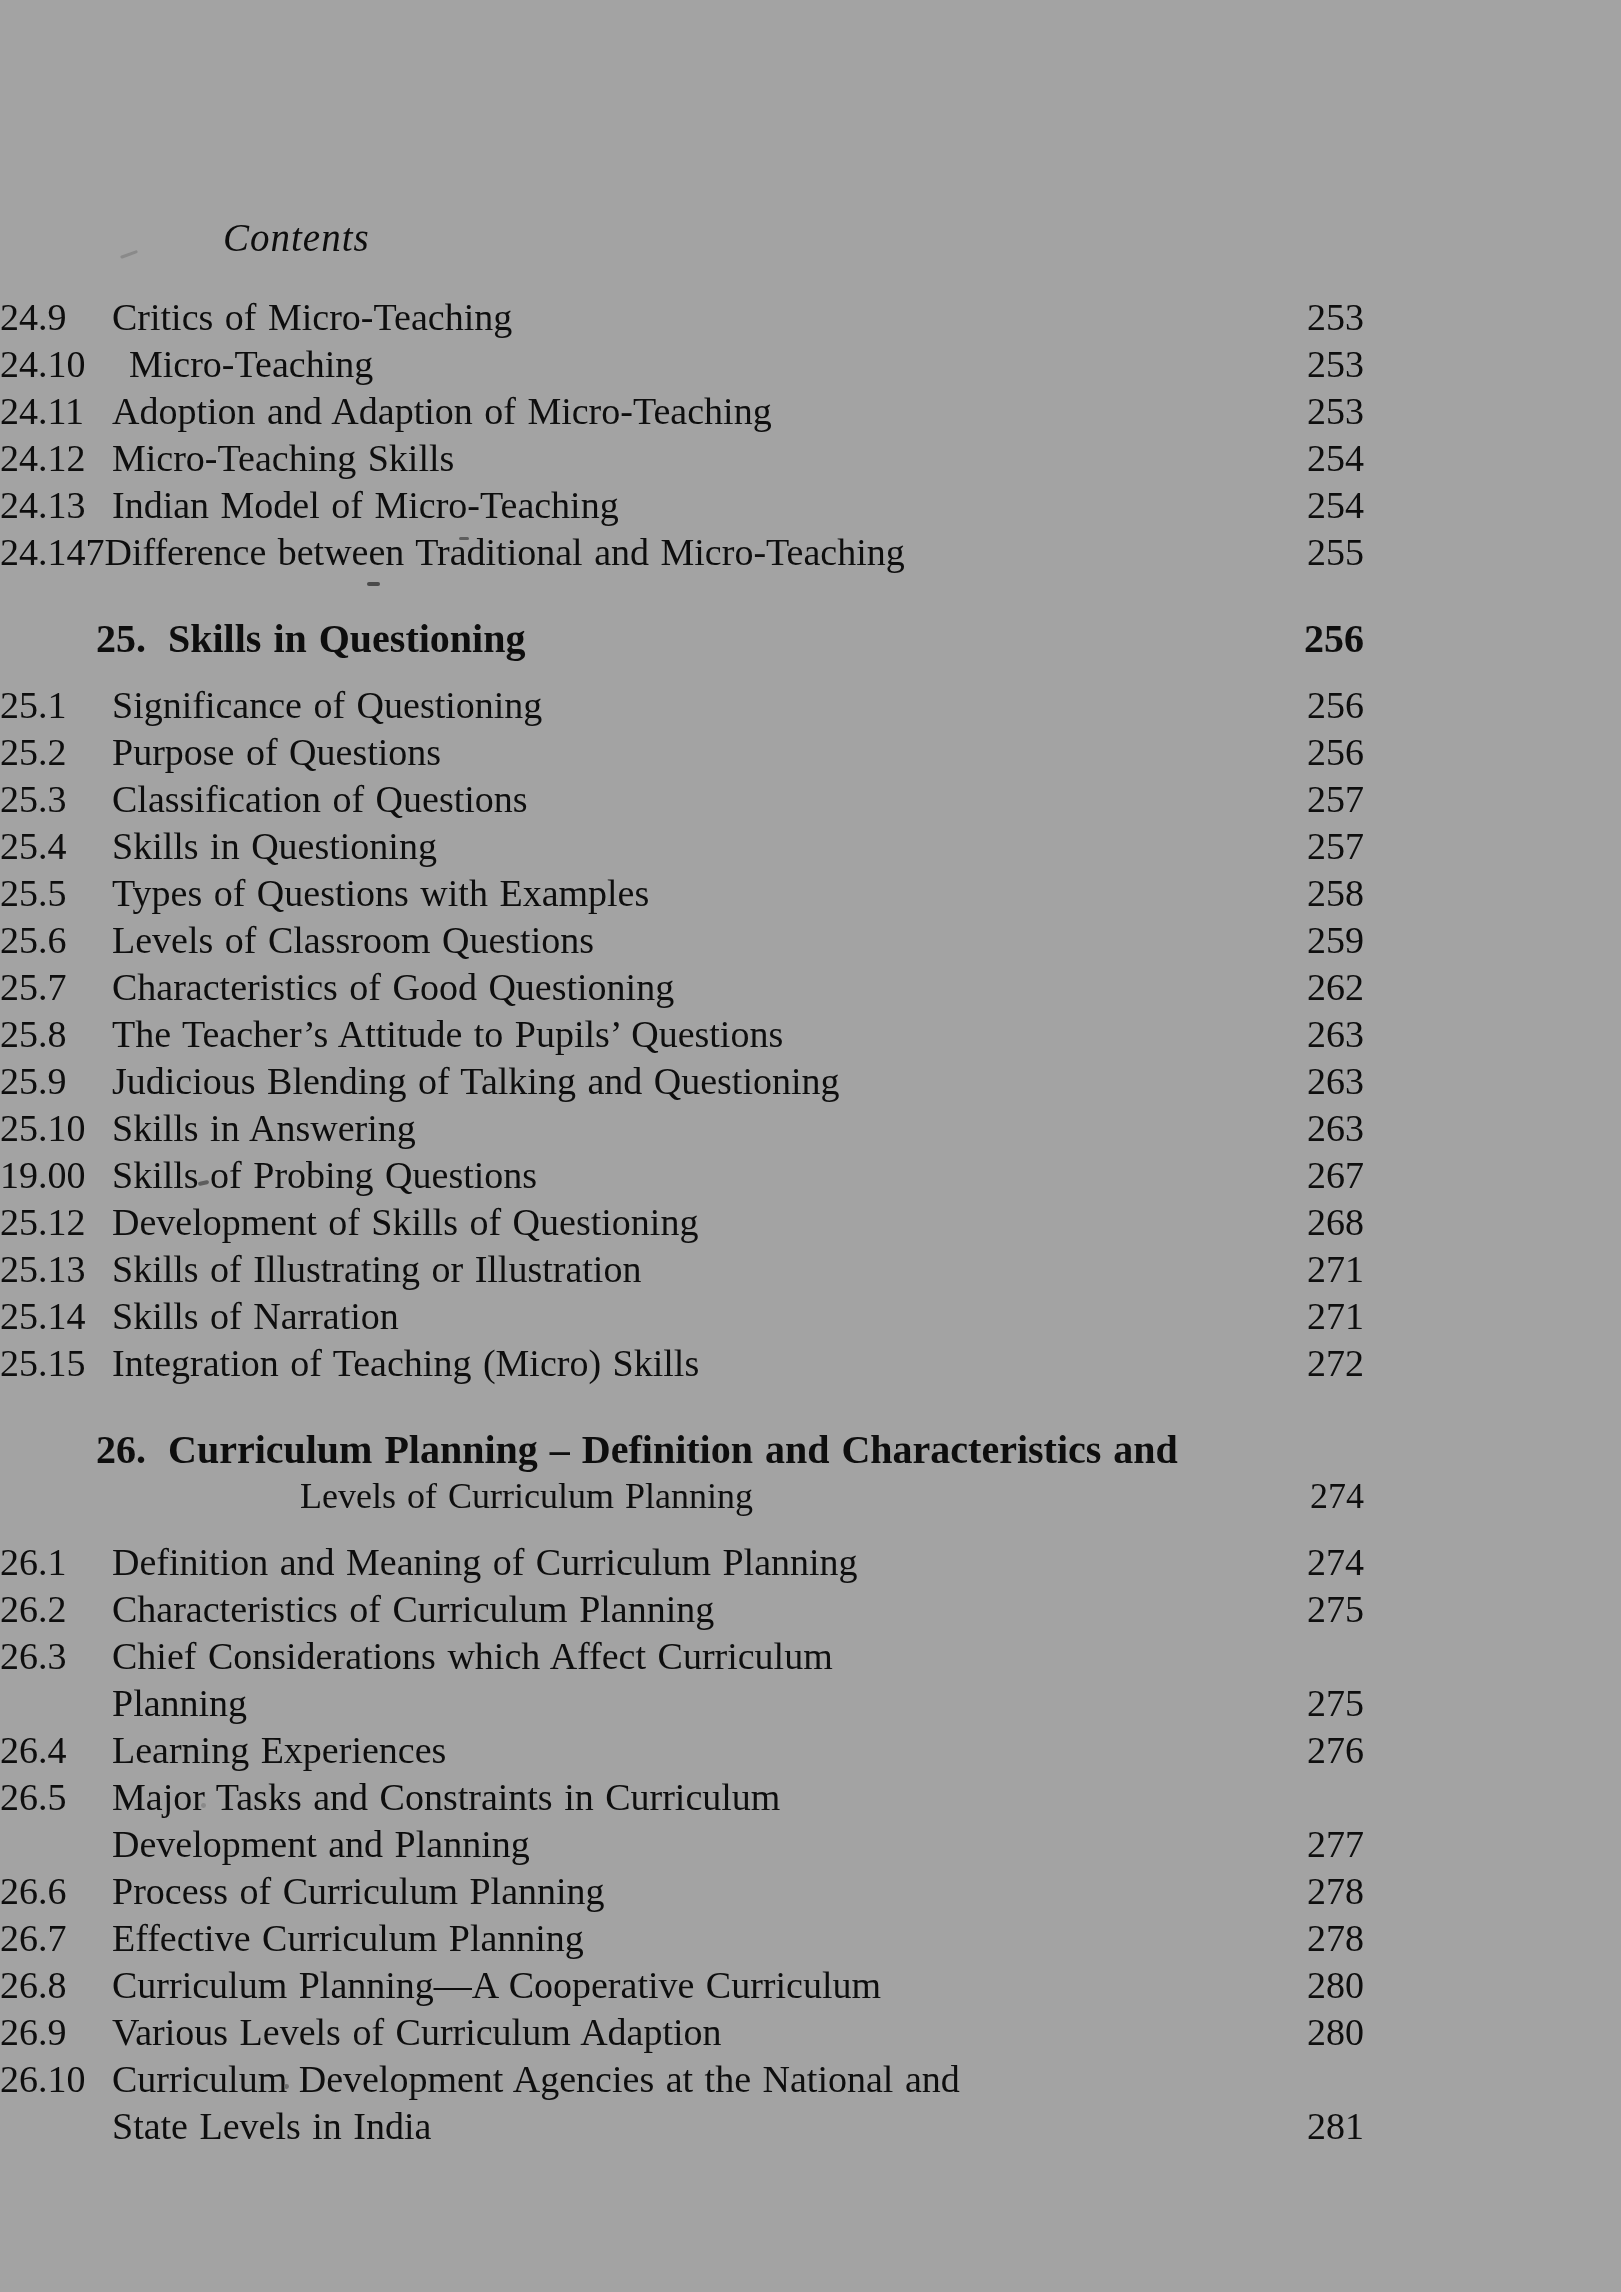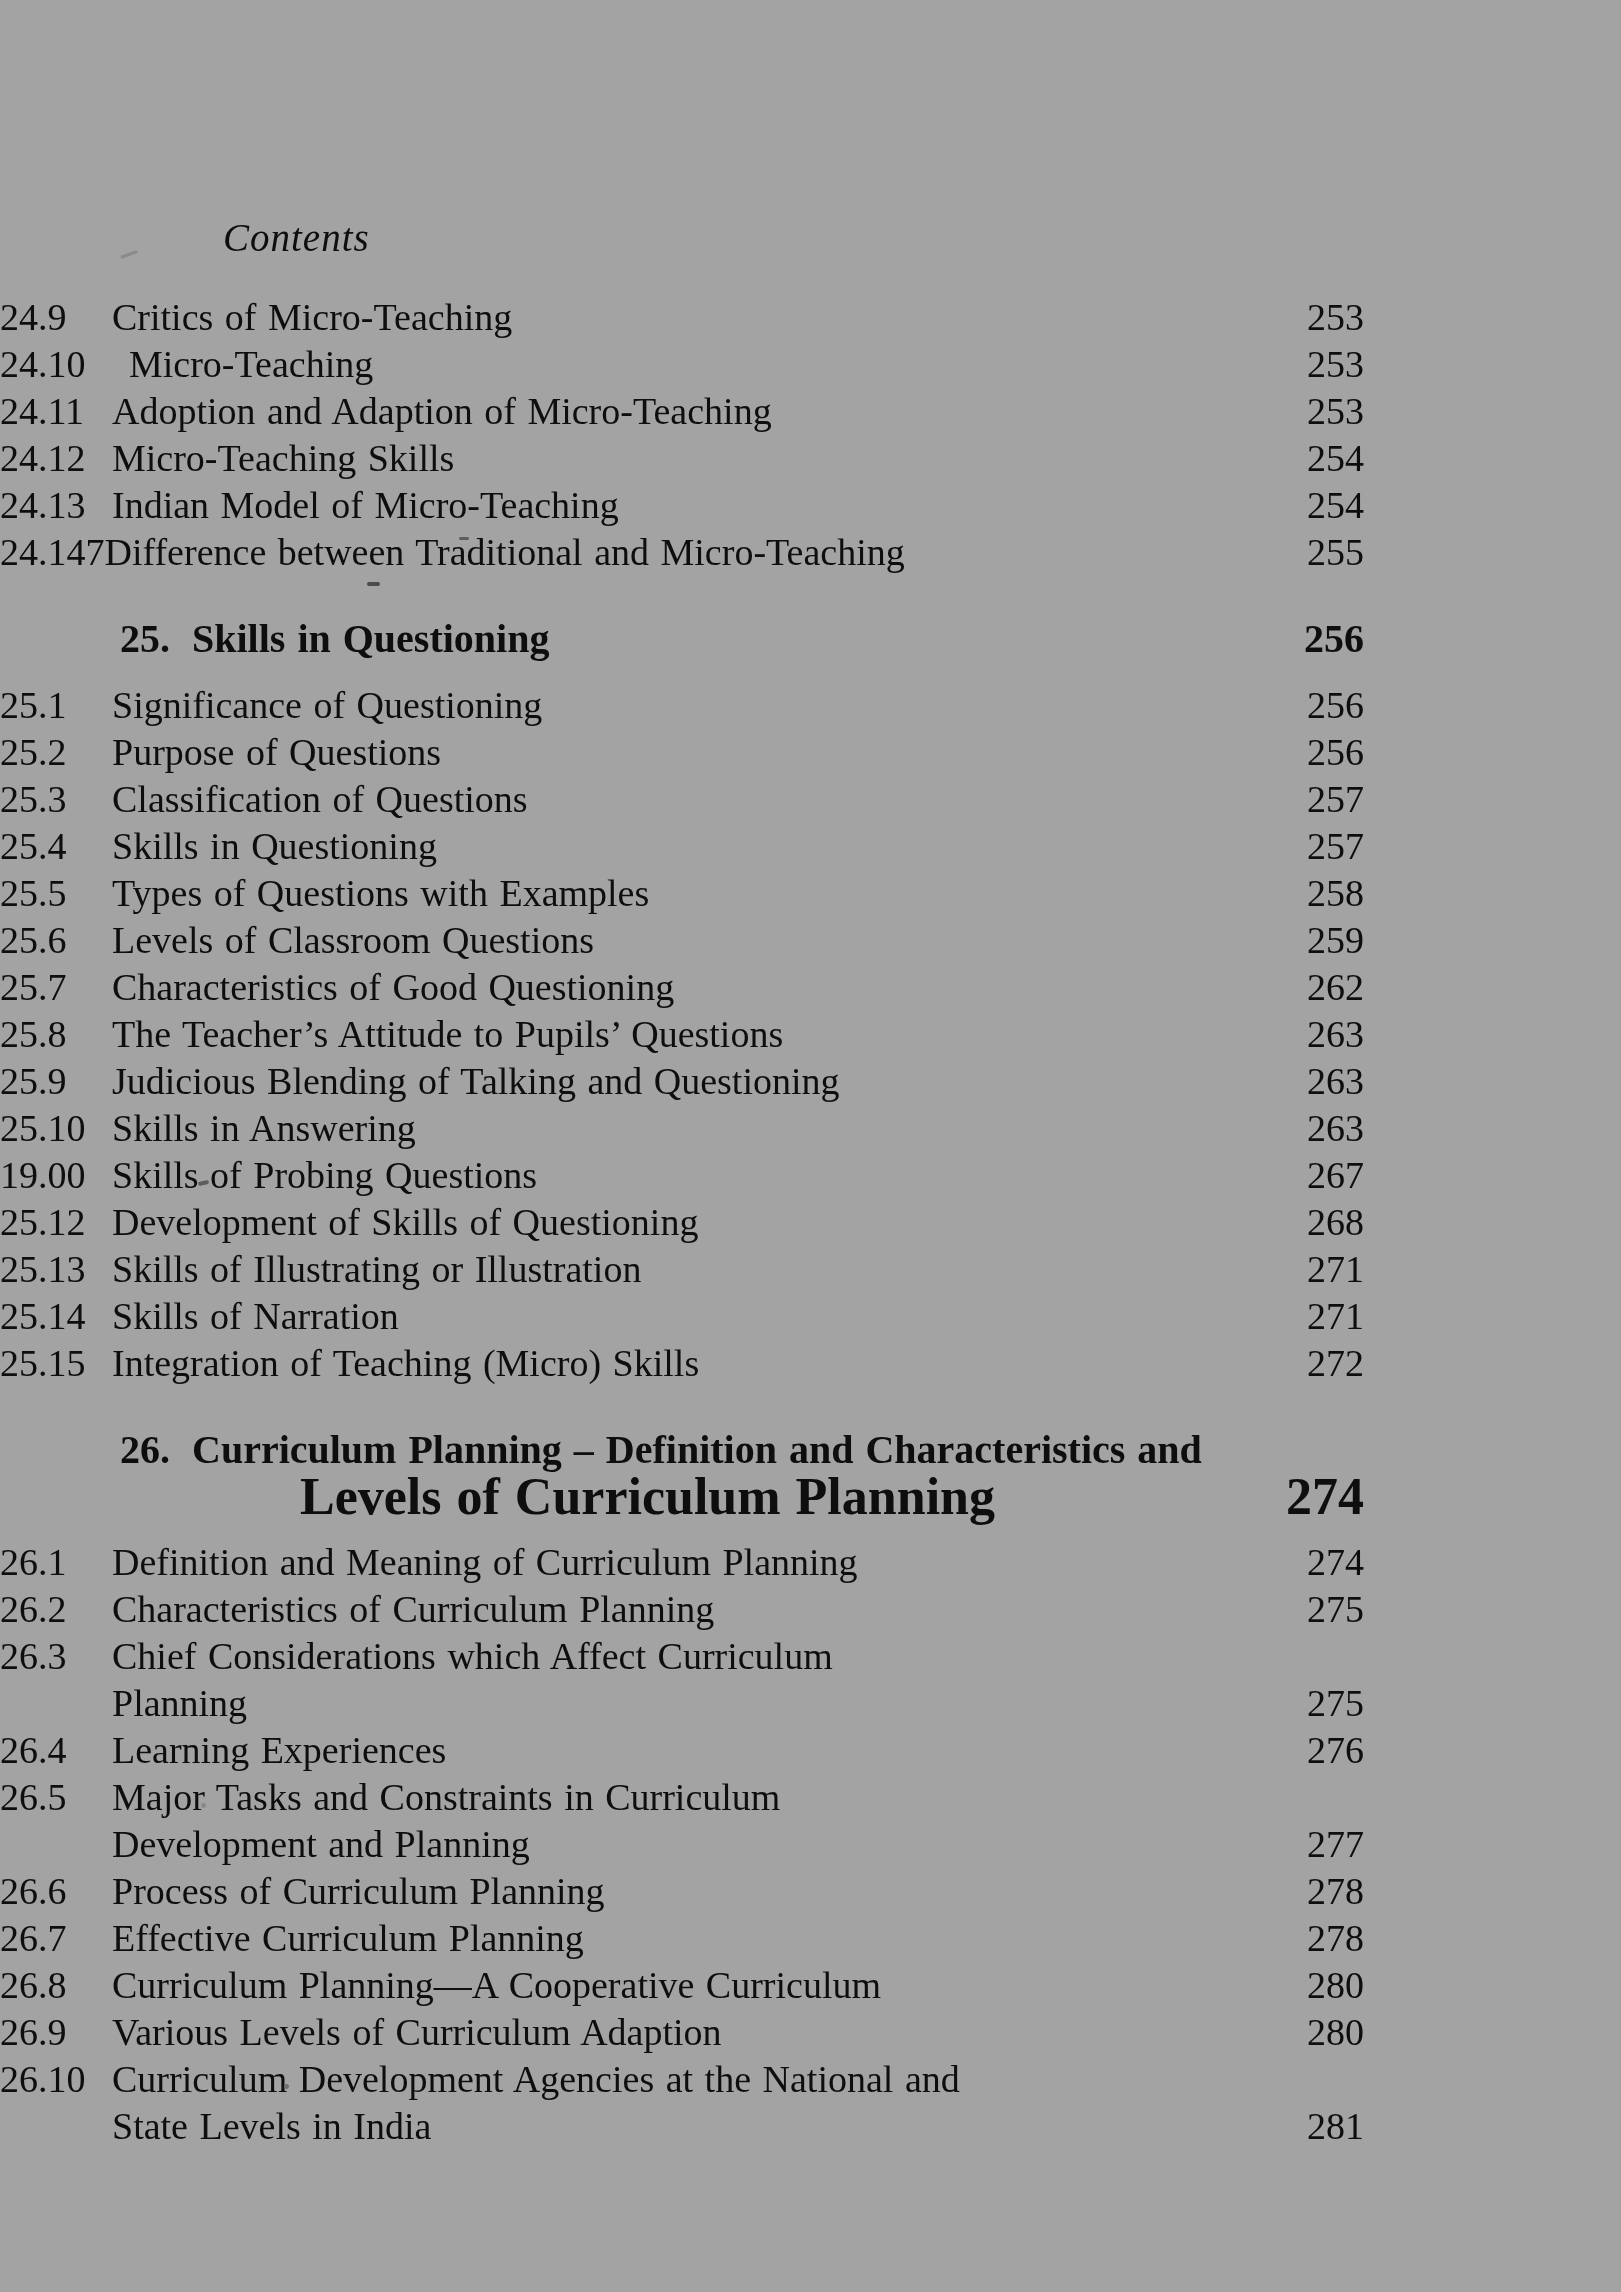--- a/index.html
+++ b/index.html
@@ -34,29 +34,29 @@
     line-height: 47px;
     word-spacing: 2px;
     white-space: nowrap;
   }
   .row .num { flex: 0 0 112px; }
   .row.wide .num { flex: 0 0 129px; }
   .row.tight .num { flex: 0 0 auto; }
   .row .title { flex: 1 1 auto; overflow: visible; }
   .row .page-num { flex: 0 0 78px; text-align: right; }
   .row.chapter {
-    padding-left: 120px;
+    padding-left: 96px;
     font-weight: 700;
     font-size: 40px;
   }
   .row.chapter .num { flex: 0 0 72px; }
   .row.chapter-cont {
     padding-left: 300px;
-    font-weight: 700;
-    font-size: 52px;
+    font-weight: 400;
+    font-size: 36px;
   }
   .gap-section { margin-top: 39px; }
   .gap-first { margin-top: 19.6px; }
   .speck { position: absolute; background: #777; }
   .speck-1 { left: 120px; top: 253px; width: 17.6px; height: 2.9px; border-radius: 2px; transform: rotate(-20deg); background: #8a8a8a; }
   .speck-2 { left: 198px; top: 1181px; width: 10.8px; height: 3.9px; border-radius: 2px; transform: rotate(-12deg); background: #5d5d5d; }
   .speck-3 { left: 201px; top: 1803px; width: 4.9px; height: 4.9px; border-radius: 50%; background: #8a8a8a; }
   .speck-4 { left: 284px; top: 2084px; width: 4.9px; height: 4.9px; border-radius: 50%; background: #6f6f6f; }
   .speck-5 { left: 367px; top: 582px; width: 12.7px; height: 3.9px; border-radius: 2px; background: #4a4a4a; }
   .speck-6 { left: 459px; top: 537px; width: 9.8px; height: 2.9px; border-radius: 2px; background: #5d5d5d; }

